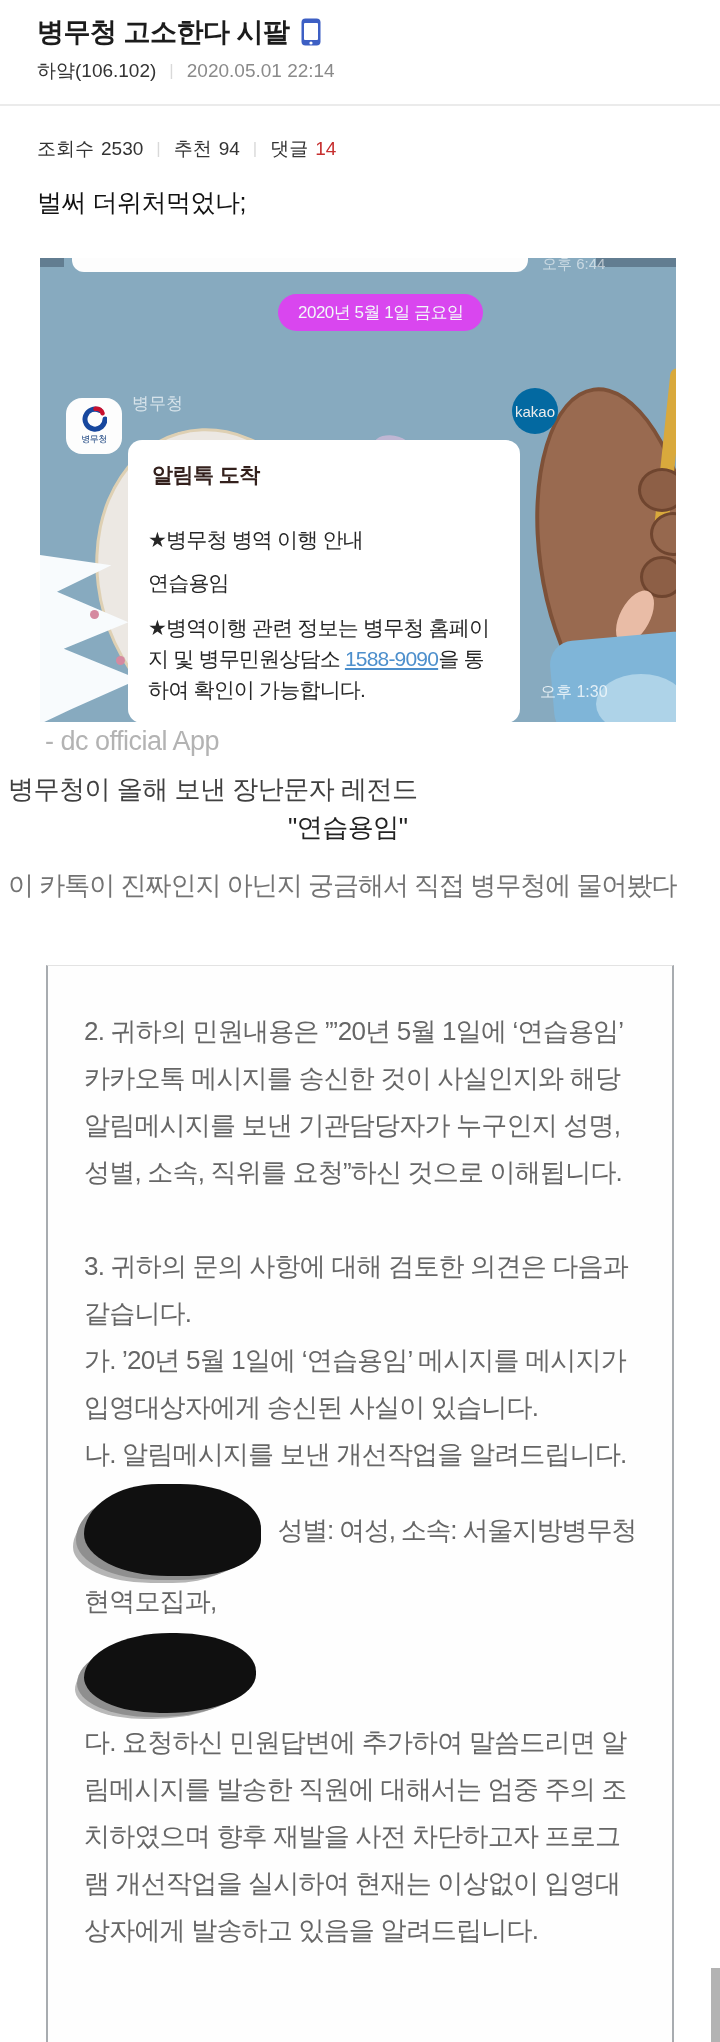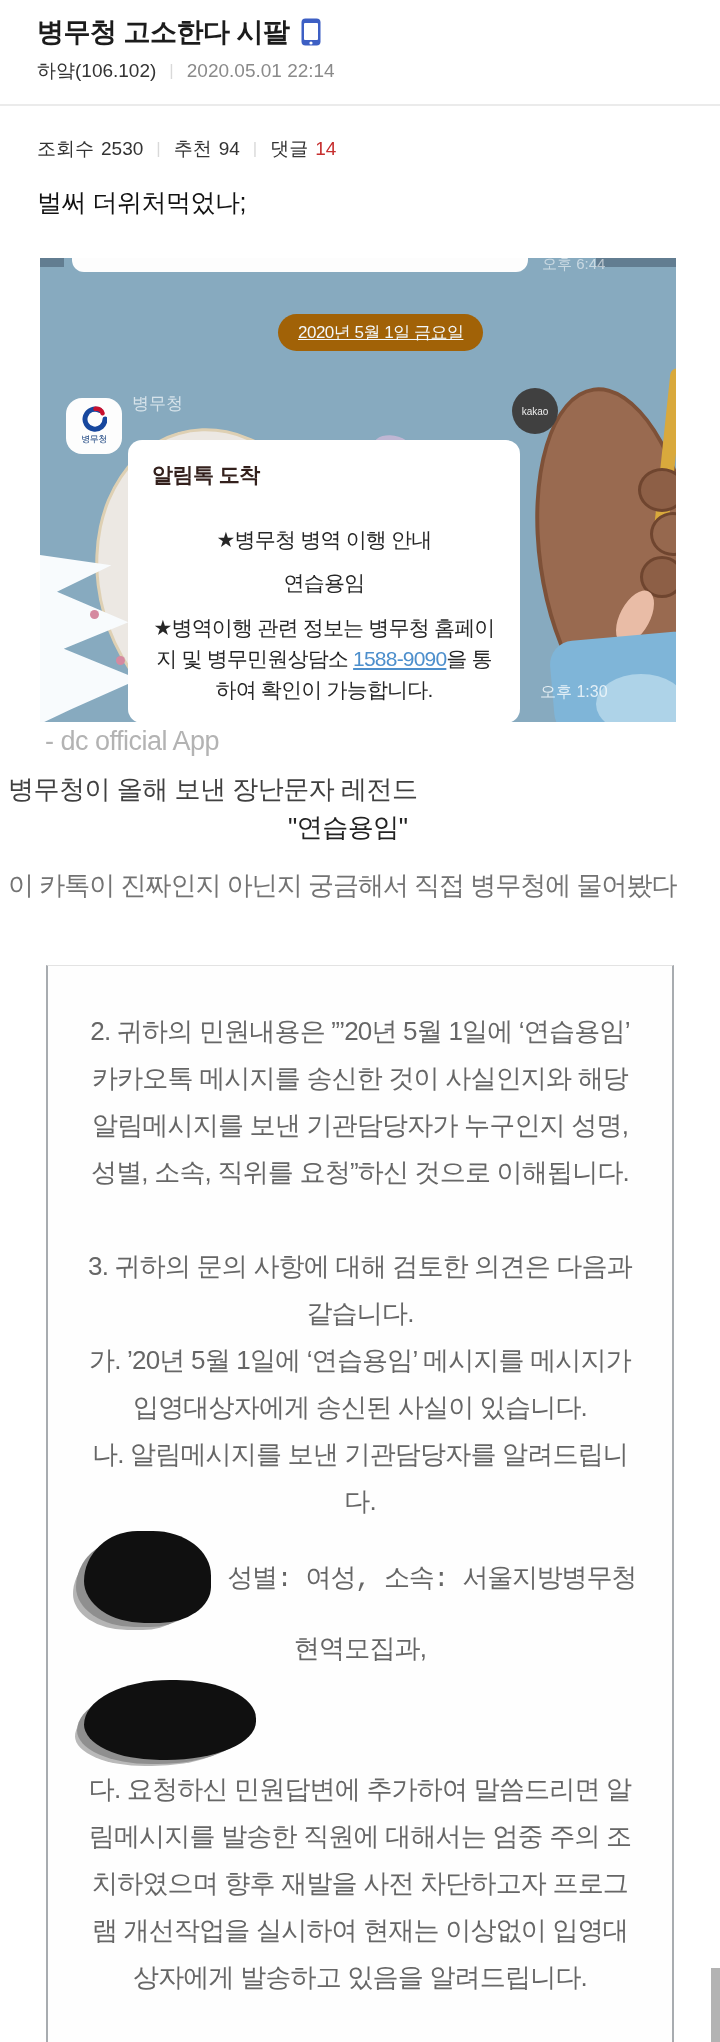--- a/index.html
+++ b/index.html
@@ -1,18 +1,18 @@
 <!DOCTYPE html>
 <html><head>
 <meta charset="utf-8">
 <style>
   * { margin:0; padding:0; box-sizing:border-box; }
   html,body { width:720px; height:2042px; background:#ffffff; overflow:hidden;
     font-family:"Liberation Sans","DejaVu Sans",sans-serif; }
-  .page { position:relative; width:720px; height:1580px; background:#fff;text-align:center; }
+  .page { position:relative; width:720px; height:1580px; background:#fff; }
 
   
   .title-row { position:absolute; left:37px; top:14px; display:flex; align-items:center; gap:10px; }
   .title { font-size:27px; font-weight:bold; color:#1c1c1c; letter-spacing:-0.5px; }
   .phone-icon { width:22px; height:30px; display:inline-block; }
   .meta-row { position:absolute; left:37px; top:58px; display:flex; align-items:center; font-size:19px; }
   .author { color:#333; }
   .pipe { color:#d9d9d9; margin:0 13px; font-size:17px; }
   .post-date { color:#8a8a8a; }
   .hr { position:absolute; left:0; top:104px; width:720px; height:2px; background:#ebebeb; }
@@ -28,30 +28,30 @@
   .cap3 { position:absolute; left:8px; top:868px; font-size:26px; color:#737373; letter-spacing:-1px; white-space:nowrap; }
 
   
   .shot { position:absolute; left:40px; top:258px; width:636px; height:464px;
     background:#87aabf; overflow:hidden; }
   .shot .notch { position:absolute; left:32px; top:0; width:456px; height:14px; background:#fdfdfd;
     border-radius:0 0 12px 12px; z-index:3; }
   .shot .statusbar-time { position:absolute; left:502px; top:-3px; font-size:15px;
     color:rgba(255,255,255,0.55); z-index:3; letter-spacing:0; }
   .corner-sliver { position:absolute; top:0; height:9px; background:#44586b; opacity:.55; z-index:2; }
-  .date-pill { position:absolute; left:238px; top:56px; padding:7px 20px; background:#a16207;
-    border-radius:22px; color:#f3f8fa; font-size:17px; z-index:4; letter-spacing:-0.5px;text-decoration:underline; }
+  .date-pill { position:absolute; left:238px; top:36px; padding:7px 20px; background:#d946ef;
+    border-radius:22px; color:#f3f8fa; font-size:17px; z-index:4; letter-spacing:-0.5px; }
   .avatar { position:absolute; left:26px; top:140px; width:56px; height:56px; background:#fdfdfd;
     border-radius:16px; display:flex; flex-direction:column; align-items:center; justify-content:center;
     z-index:5; }
   .avatar .emblem { width:26px; height:26px; }
   .avatar .avatar-label { font-size:9px; color:#16407e; margin-top:1px; letter-spacing:-0.5px; }
   .sender { position:absolute; left:92px; top:134px; font-size:17px; color:rgba(248,251,252,0.7); z-index:5; }
   .kakao-badge { position:absolute; left:472px; top:130px; width:46px; height:46px; border-radius:50%;
-    background:#404040; color:#ededed; font-size:10px; display:flex; align-items:center; justify-content:center;
+    background:#0369a1; color:#ededed; font-size:15px; display:flex; align-items:center; justify-content:center;
     z-index:6; }
   .card { position:absolute; left:88px; top:182px; width:392px; z-index:5; }
   .card-header { background:#ffffff; border-radius:14px 14px 0 0; height:70px; display:flex;
     align-items:center; padding-left:24px; font-size:21px; font-weight:bold; color:#33201c;
     letter-spacing:-0.5px; }
   .card-body { background:#ffffff; border-radius:0 0 14px 14px; padding:16px 20px 18px; }
   .card-line { font-size:21px; color:#262626; letter-spacing:-0.8px; }
   .card-line + .card-line { margin-top:15px; }
   .card-para { margin-top:15px; font-size:21px; color:#262626; line-height:31px; letter-spacing:-0.8px; }
   .tel-link { color:#4d8fcc; text-decoration:underline; }
@@ -79,21 +79,21 @@
   .dress { left:512px; top:378px; width:150px; height:96px; background:#7fb5d8; border-radius:24px; transform:rotate(-5deg); }
   .dress-light { left:556px; top:416px; width:90px; height:60px; background:#aed3e8; border-radius:50%; }
   .hand { left:580px; top:330px; width:30px; height:58px; background:#e9bca6; border-radius:50%; transform:rotate(28deg); }
 
   
   .reply-box { position:absolute; left:46px; top:965px; width:628px; height:1077px;
     background:#fefefe; border-left:2px solid #a8acb0; border-right:2px solid #a8acb0;
     border-top:1px solid #e3e3e3; padding:42px 36px 0; overflow:hidden; }
   .reply-box p { font-size:26px; line-height:47px; color:#666; letter-spacing:-0.8px; }
   .gap { height:47px; }
-  .redact-row { display:flex; align-items:center; gap:16px; margin:6px 0 2px;font-family:Liberation Mono, monospace; }
+  .redact-row { display:flex; align-items:center; gap:16px; margin:6px 0 2px; }
   .blob { background:#101010; }
   .blob1 { width:186px; height:92px; border-radius:48% 52% 46% 54% / 62% 55% 45% 52%;
     box-shadow:-10px 6px 0 -2px #8f8f8f, -17px 13px 0 -6px #b5b5b5; }
   .blob2 { width:172px; height:80px; border-radius:52% 48% 54% 46% / 58% 50% 50% 46%;
     box-shadow:-9px 6px 0 -2px #8f8f8f, -15px 12px 0 -6px #b9b9b9; margin:8px 0 6px; }
   .redact-text { font-size:26px; color:#666; letter-spacing:-1.2px; white-space:nowrap; }
 
   
   .scrollbar-thumb { position:absolute; right:0; top:1968px; width:9px; height:74px; background:#b3b3b3; }
 </style>
@@ -178,21 +178,21 @@
   <div class="app-credit">- dc official App</div>
   <div class="cap1">병무청이 올해 보낸 장난문자 레전드</div>
   <div class="cap2">"연습용임"</div>
   <div class="cap3">이 카톡이 진짜인지 아닌지 궁금해서 직접 병무청에 물어봤다</div>
 
   <div class="reply-box">
     <p>2. 귀하의 민원내용은 ”’20년 5월 1일에 ‘연습용임’ 카카오톡 메시지를 송신한 것이 사실인지와 해당 알림메시지를 보낸 기관담당자가 누구인지 성명, 성별, 소속, 직위를 요청”하신 것으로 이해됩니다.</p>
     <div class="gap"></div>
     <p>3. 귀하의 문의 사항에 대해 검토한 의견은 다음과 같습니다.</p>
     <p>가. ’20년 5월 1일에 ‘연습용임’ 메시지를 메시지가 입영대상자에게 송신된 사실이 있습니다.</p>
-    <p>나. 알림메시지를 보낸 기관담당자를 알려드립니다.</p>
+    <p>나. 알림메시지를 보낸 개선작업을 알려드립니다.</p>
     <div class="redact-row">
       <div class="blob blob1"></div>
       <span class="redact-text">성별: 여성, 소속: 서울지방병무청</span>
     </div>
     <p>현역모집과,</p>
     <div class="blob blob2"></div>
     <p>다. 요청하신 민원답변에 추가하여 말씀드리면 알림메시지를 발송한 직원에 대해서는 엄중 주의 조치하였으며 향후 재발을 사전 차단하고자 프로그램 개선작업을 실시하여 현재는 이상없이 입영대상자에게 발송하고 있음을 알려드립니다.</p>
   </div>
 
   <div class="scrollbar-thumb"></div>

